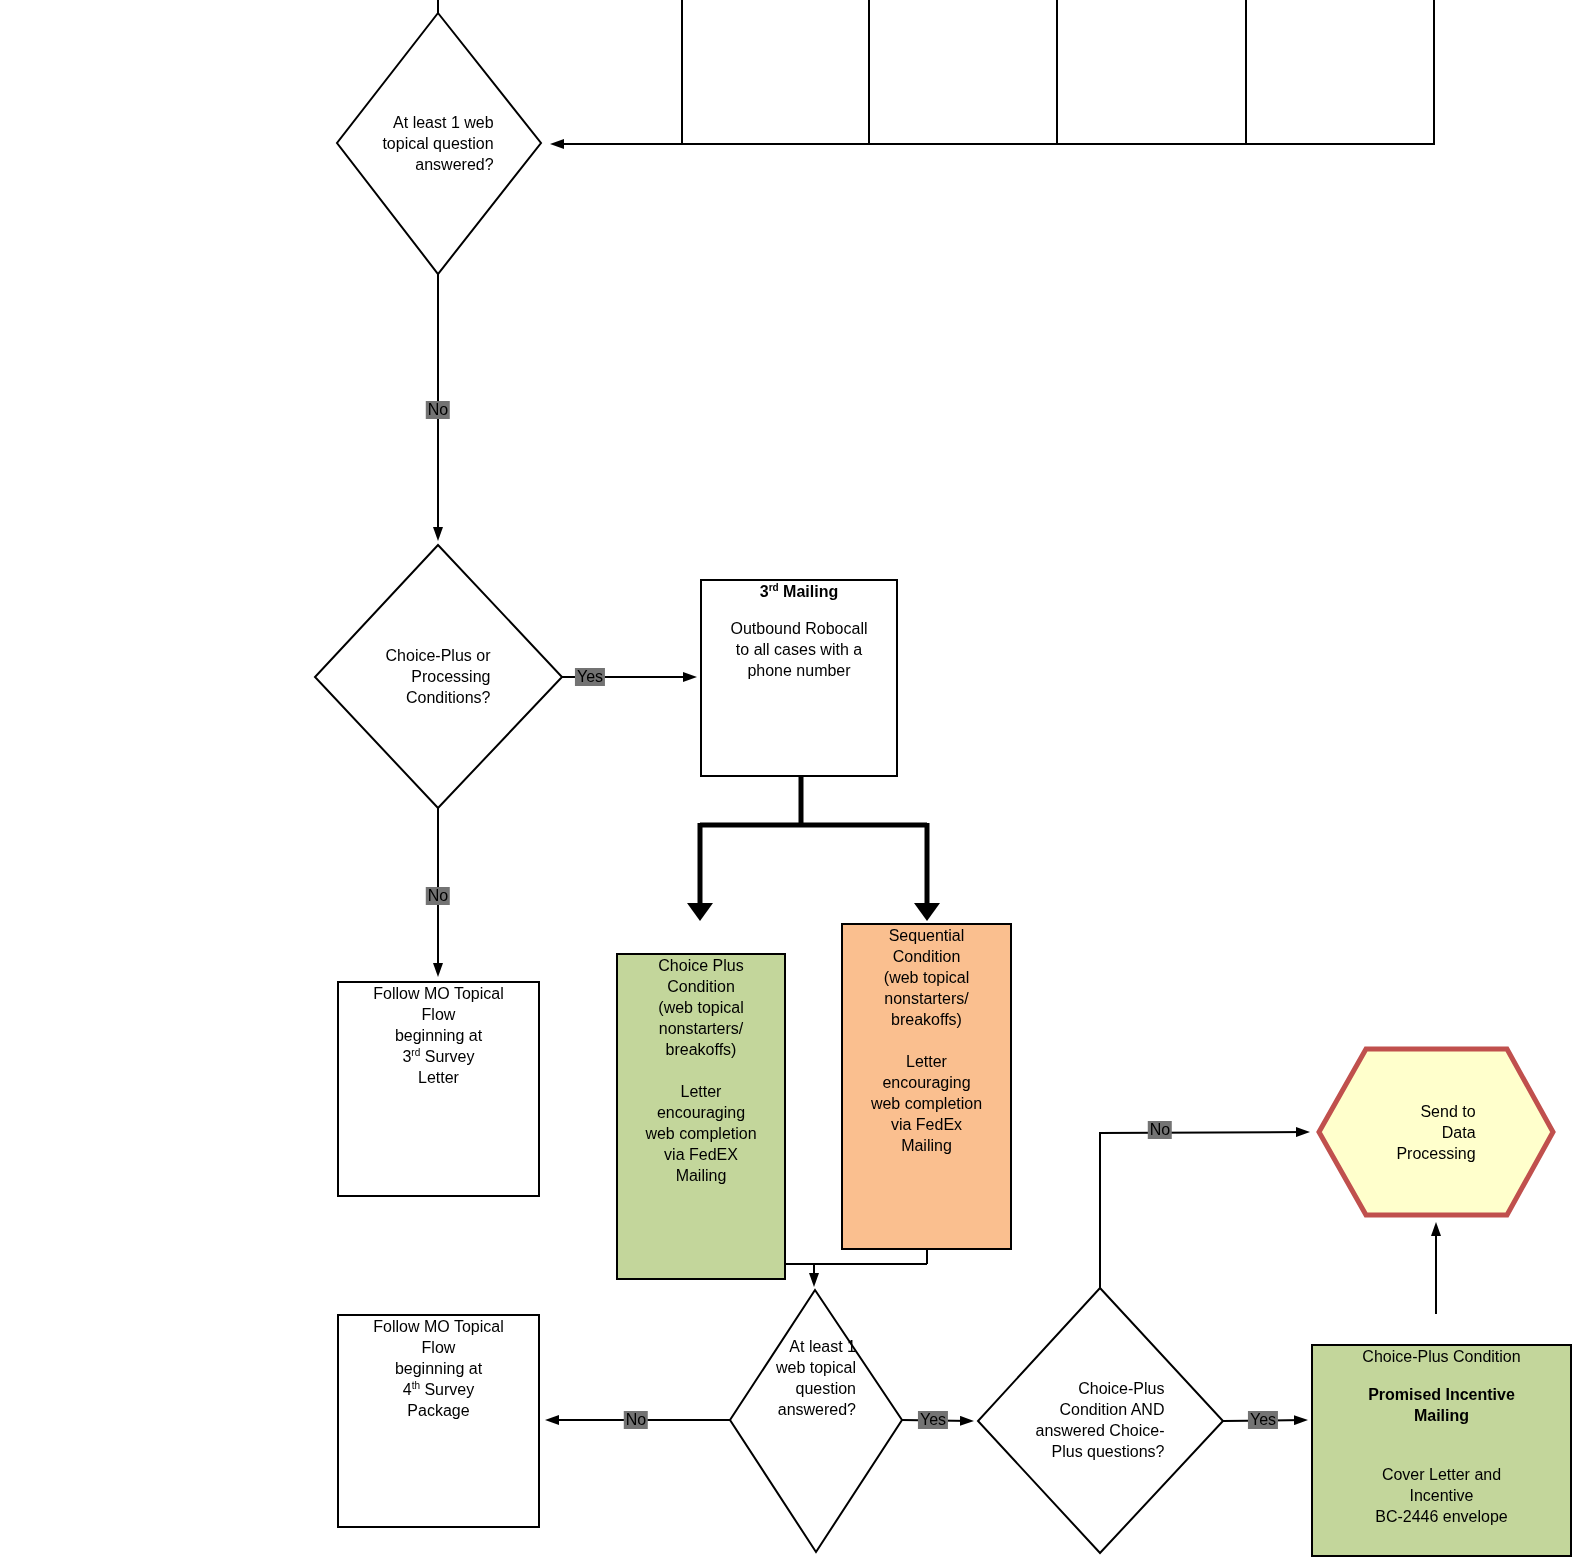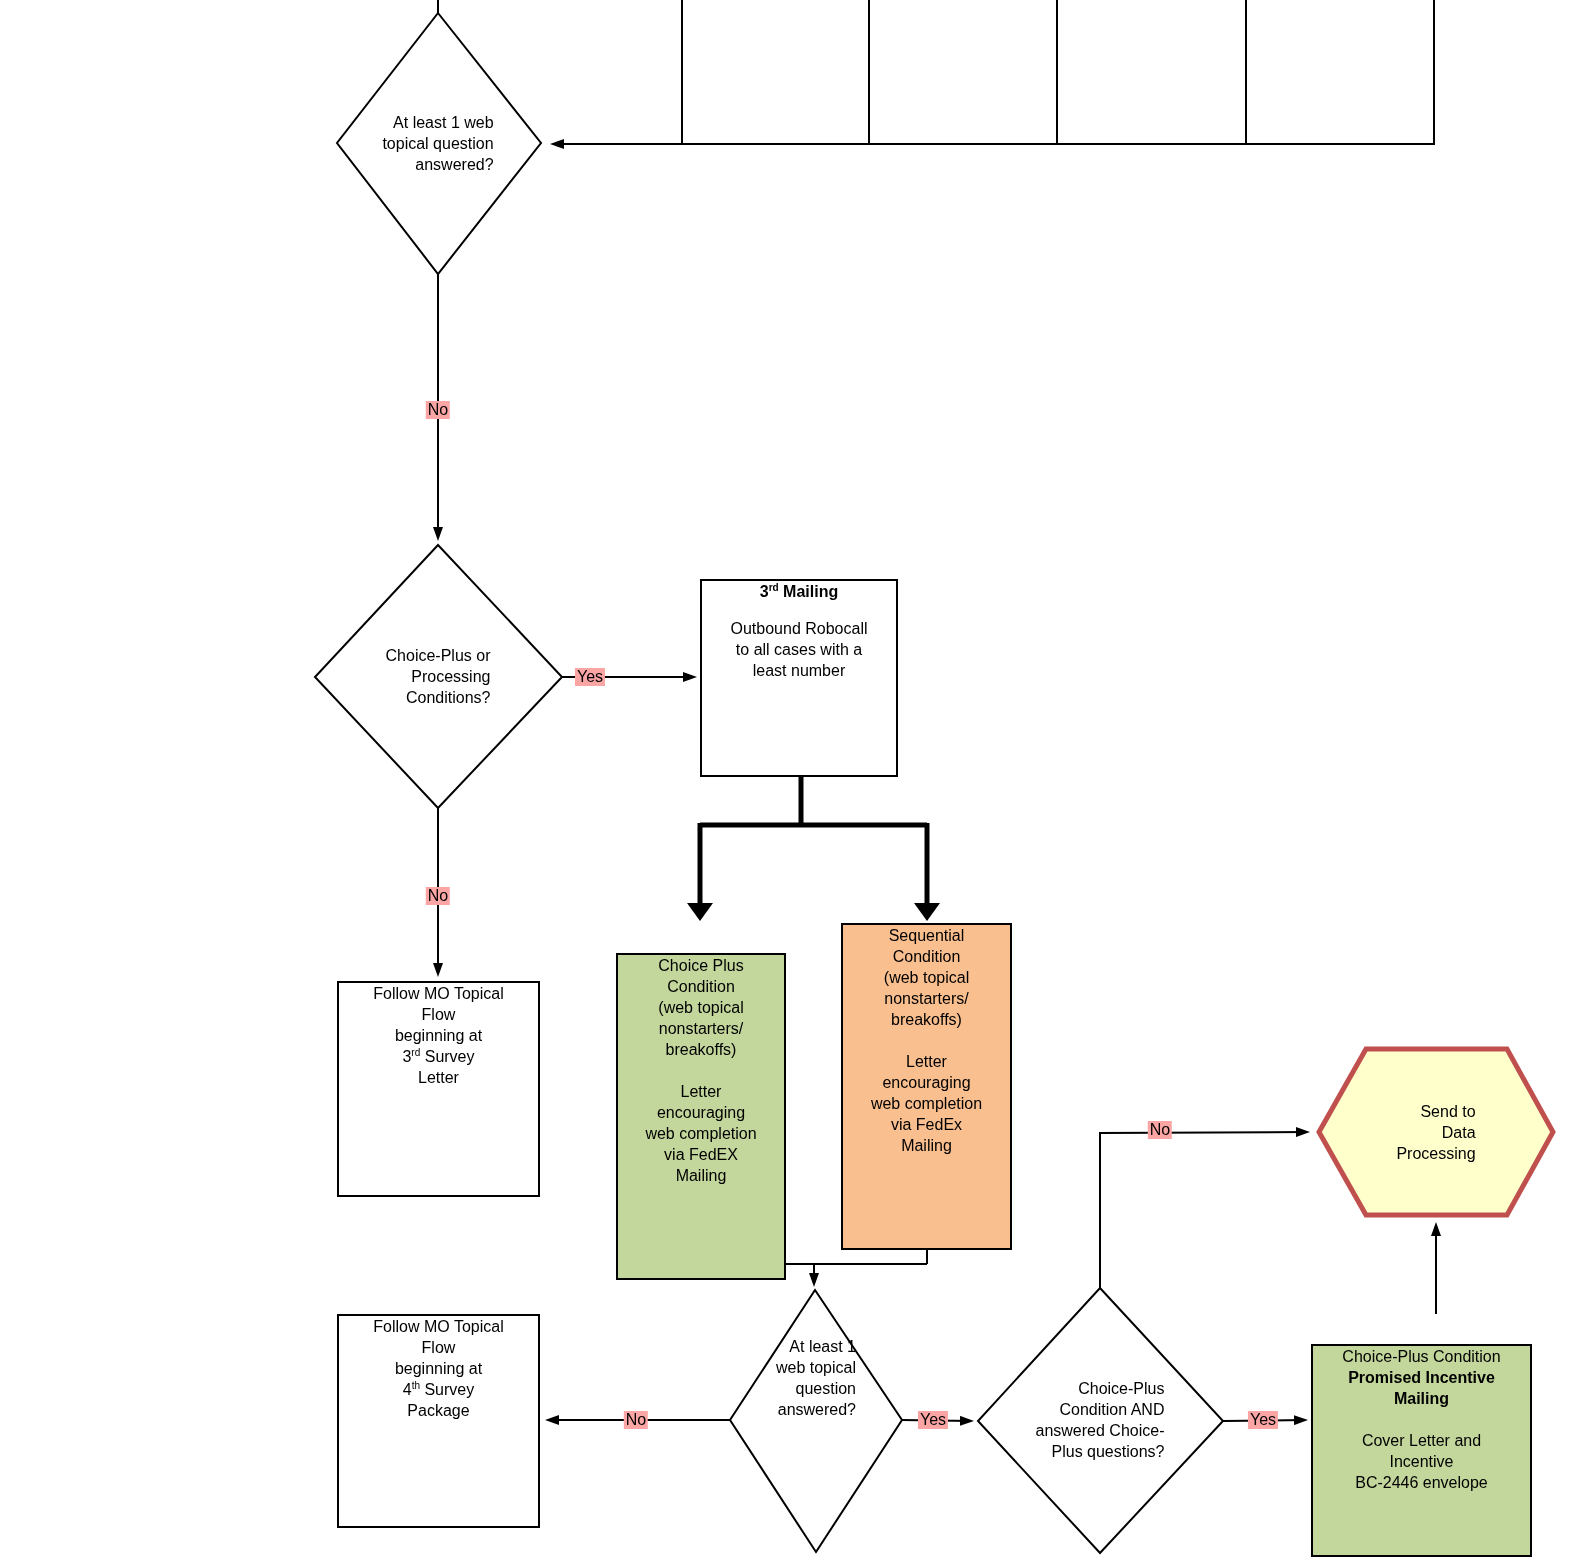--- a/index.html
+++ b/index.html
@@ -40,21 +40,21 @@
   sup{font-size:10px;line-height:0;vertical-align:super;}
   .shape-label{
     position:absolute;
     display:flex;align-items:center;justify-content:center;
     text-align:right;line-height:21px;white-space:pre-line;
     pointer-events:none;
   }
   .edge-label{
     position:absolute;
     transform:translate(-50%,-50%);
-    background:#fca5a5;
+    background:#737373;
     padding:0 2px;
     line-height:18px;
   }
   .thin{stroke:#000;stroke-width:2;fill:none;}
   .thick{stroke:#000;stroke-width:5;fill:none;}
   .diamond{fill:#fff;stroke:#000;stroke-width:2;}
   .cutbox{fill:#fff;stroke:#000;stroke-width:2;}
   .hex{fill:var(--yellow,#FFFFCC);stroke:var(--red-border,#C0504D);stroke-width:5;}
   .bigarrow{fill:#000;stroke:none;}
 </style>
@@ -137,21 +137,21 @@
 
   <div class="shape-label" style="left:980px;top:1350px;width:240px;height:140px;">Choice-Plus
 Condition AND
 answered Choice-
 Plus questions?</div>
 
   <div class="node" style="left:700px;top:579px;width:198px;height:198px;">
     <div class="bold"><span>3</span><sup>rd</sup><span> Mailing</span></div>
     <div class="gap-sm">Outbound Robocall
 to all cases with a
-least number</div>
+phone number</div>
   </div>
 
   <div class="node" style="left:337px;top:981px;width:203px;height:216px;">
     <div><span>Follow MO Topical
 Flow
 beginning at
 3</span><sup>rd</sup><span> Survey
 Letter</span></div>
   </div>
 
@@ -182,21 +182,21 @@
   </div>
 
   <div class="node" style="left:337px;top:1314px;width:203px;height:214px;">
     <div><span>Follow MO Topical
 Flow
 beginning at
 4</span><sup>th</sup><span> Survey
 Package</span></div>
   </div>
 
-  <div class="node green" style="left:1311px;top:1314px;width:221px;height:213px;">
+  <div class="node green" style="left:1311px;top:1314px;width:261px;height:213px;gap:17px;">
     <div>Choice-Plus Condition</div>
     <div class="bold">Promised Incentive
 Mailing</div>
     <div class="gap-md">Cover Letter and
 Incentive
 BC-2446 envelope</div>
   </div>
 
   <div class="edge-label" style="left:438px;top:410px;">No</div>
   <div class="edge-label" style="left:590px;top:677px;">Yes</div>

